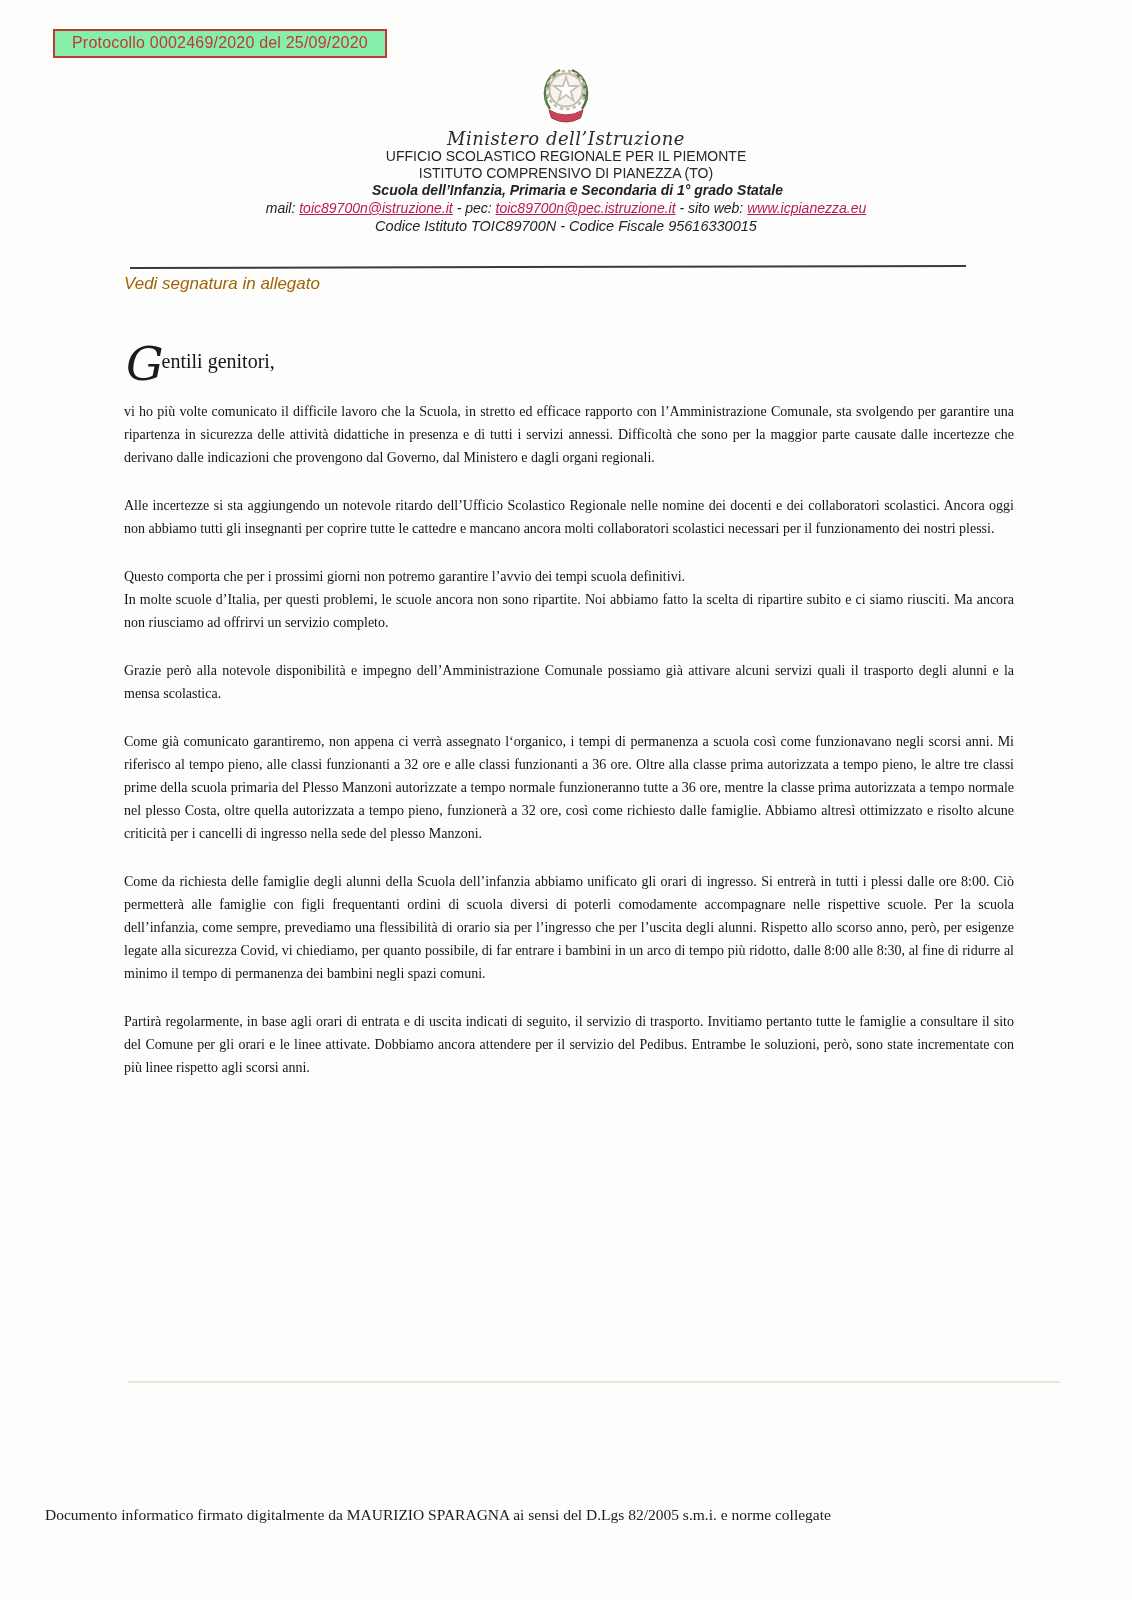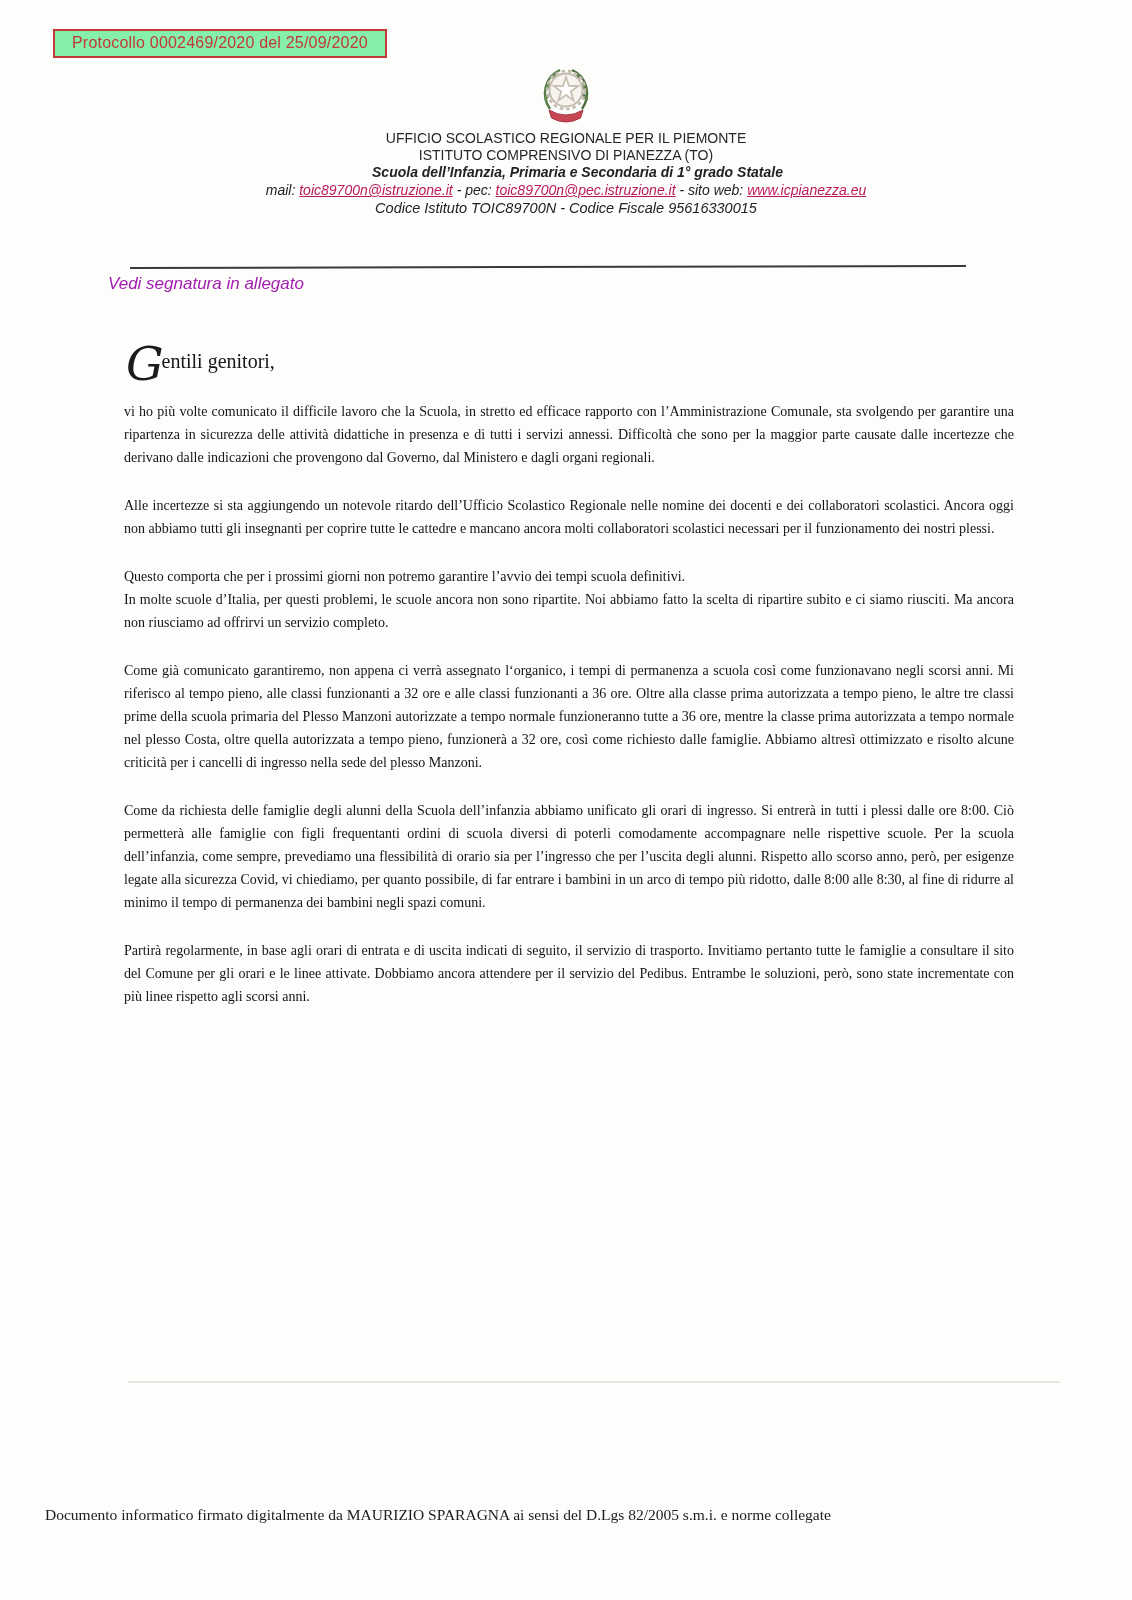--- a/index.html
+++ b/index.html
@@ -64,23 +64,23 @@
   .codes{
     font-family:"Liberation Sans", sans-serif;
     font-style:italic;font-size:14.5px;color:#222;line-height:18px;
   }
   .head-rule{
     position:absolute;left:130px;top:266px;width:836px;height:0;
     border-top:2px solid #3a3a3a;
     transform:rotate(-0.15deg);
   }
   .annotation{
-    position:absolute;left:108px;top:274px;
+    position:absolute;left:124px;top:274px;
     font-family:"Liberation Sans", sans-serif;
-    font-style:italic;font-size:17px;color:#a21caf;
+    font-style:italic;font-size:17px;color:#a16207;
   }
   
   .salutation{
     position:absolute;left:126px;top:344px;
     font-size:20px;white-space:nowrap;
   }
   .salutation .initial{
     font-family:"DejaVu Serif", serif;
     font-style:italic;
     font-size:47px;
@@ -129,20 +129,21 @@
       <ellipse cx="47" cy="22" rx="4" ry="1.9" transform="rotate(75 47 22)" fill="#5d8150"></ellipse>
       <ellipse cx="42" cy="12" rx="4" ry="1.9" transform="rotate(35 42 12)" fill="#5d8150"></ellipse>
 
       <circle cx="29" cy="26" r="19" fill="none" stroke="#c3bbae" stroke-width="2.6" stroke-dasharray="3.5 3"></circle>
       <circle cx="29" cy="26" r="16.5" fill="#f7f4ef" stroke="#c3bbae" stroke-width="2"></circle>
 
       <polygon points="29,13 31.94,21.95 41.36,21.98 33.76,27.55 36.64,36.52 29,31 21.36,36.52 24.24,27.55 16.64,21.98 26.06,21.95" fill="#ffffff" stroke="#c9beb2" stroke-width="1.8"></polygon>
 
       <path d="M12,46 Q29,56 46,46 L43.5,54 Q29,62 14.5,54 Z" fill="#c64653" stroke="#a83744" stroke-width="1"></path>
     </svg>
+    <div class="ministry">Ministero dell’Istruzione</div>
     <div class="office">UFFICIO SCOLASTICO REGIONALE PER IL PIEMONTE</div>
     <div class="institute">ISTITUTO COMPRENSIVO DI PIANEZZA (TO)</div>
     <div class="schooltype">Scuola dell’Infanzia, Primaria e Secondaria di 1° grado Statale</div>
     <div class="contacts">
       <span>mail:</span>
       <span class="link">toic89700n@istruzione.it</span>
       <span>-</span>
       <span>pec:</span>
       <span class="link">toic89700n@pec.istruzione.it</span>
       <span>- sito web:</span>
@@ -157,20 +158,21 @@
 
   <div class="salutation">
     <span class="initial">G</span><span>entili genitori,</span>
   </div>
 
   <div class="body-text">
       <p>vi ho più volte comunicato il difficile lavoro che la Scuola, in stretto ed efficace rapporto con l’Amministrazione Comunale, sta svolgendo per garantire una ripartenza in sicurezza delle attività didattiche in presenza e di tutti i servizi annessi. Difficoltà che sono per la maggior parte causate dalle incertezze che derivano dalle indicazioni che provengono dal Governo, dal Ministero e dagli organi regionali.</p>
       <p>Alle incertezze si sta aggiungendo un notevole ritardo dell’Ufficio Scolastico Regionale nelle nomine dei docenti e dei collaboratori scolastici. Ancora oggi non abbiamo tutti gli insegnanti per coprire tutte le cattedre e mancano ancora molti collaboratori scolastici necessari per il funzionamento dei nostri plessi.</p>
       <p>Questo comporta che per i prossimi giorni non potremo garantire l’avvio dei tempi scuola definitivi.
 In molte scuole d’Italia, per questi problemi, le scuole ancora non sono ripartite. Noi abbiamo fatto la scelta di ripartire subito e ci siamo riusciti. Ma ancora non riusciamo ad offrirvi un servizio completo.</p>
+      <p>Grazie però alla notevole disponibilità e impegno dell’Amministrazione Comunale possiamo già attivare alcuni servizi quali il trasporto degli alunni e la mensa scolastica.</p>
       <p>Come già comunicato garantiremo, non appena ci verrà assegnato l‘organico, i tempi di permanenza a scuola così come funzionavano negli scorsi anni. Mi riferisco al tempo pieno, alle classi funzionanti a 32 ore e alle classi funzionanti a 36 ore. Oltre alla classe prima autorizzata a tempo pieno, le altre tre classi prime della scuola primaria del Plesso Manzoni autorizzate a tempo normale funzioneranno tutte a 36 ore, mentre la classe prima autorizzata a tempo normale nel plesso Costa, oltre quella autorizzata a tempo pieno, funzionerà a 32 ore, così come richiesto dalle famiglie. Abbiamo altresì ottimizzato e risolto alcune criticità per i cancelli di ingresso nella sede del plesso Manzoni.</p>
       <p>Come da richiesta delle famiglie degli alunni della Scuola dell’infanzia abbiamo unificato gli orari di ingresso. Si entrerà in tutti i plessi dalle ore 8:00. Ciò permetterà alle famiglie con figli frequentanti ordini di scuola diversi di poterli comodamente accompagnare nelle rispettive scuole. Per la scuola dell’infanzia, come sempre, prevediamo una flessibilità di orario sia per l’ingresso che per l’uscita degli alunni. Rispetto allo scorso anno, però, per esigenze legate alla sicurezza Covid, vi chiediamo, per quanto possibile, di far entrare i bambini in un arco di tempo più ridotto, dalle 8:00 alle 8:30, al fine di ridurre al minimo il tempo di permanenza dei bambini negli spazi comuni.</p>
       <p>Partirà regolarmente, in base agli orari di entrata e di uscita indicati di seguito, il servizio di trasporto. Invitiamo pertanto tutte le famiglie a consultare il sito del Comune per gli orari e le linee attivate. Dobbiamo ancora attendere per il servizio del Pedibus. Entrambe le soluzioni, però, sono state incrementate con più linee rispetto agli scorsi anni.</p>
     </div>
 
   <div class="faint-rule"></div>
 
   <div class="footer">Documento informatico firmato digitalmente da MAURIZIO SPARAGNA ai sensi del D.Lgs 82/2005 s.m.i. e norme collegate</div>
 
 </div>

